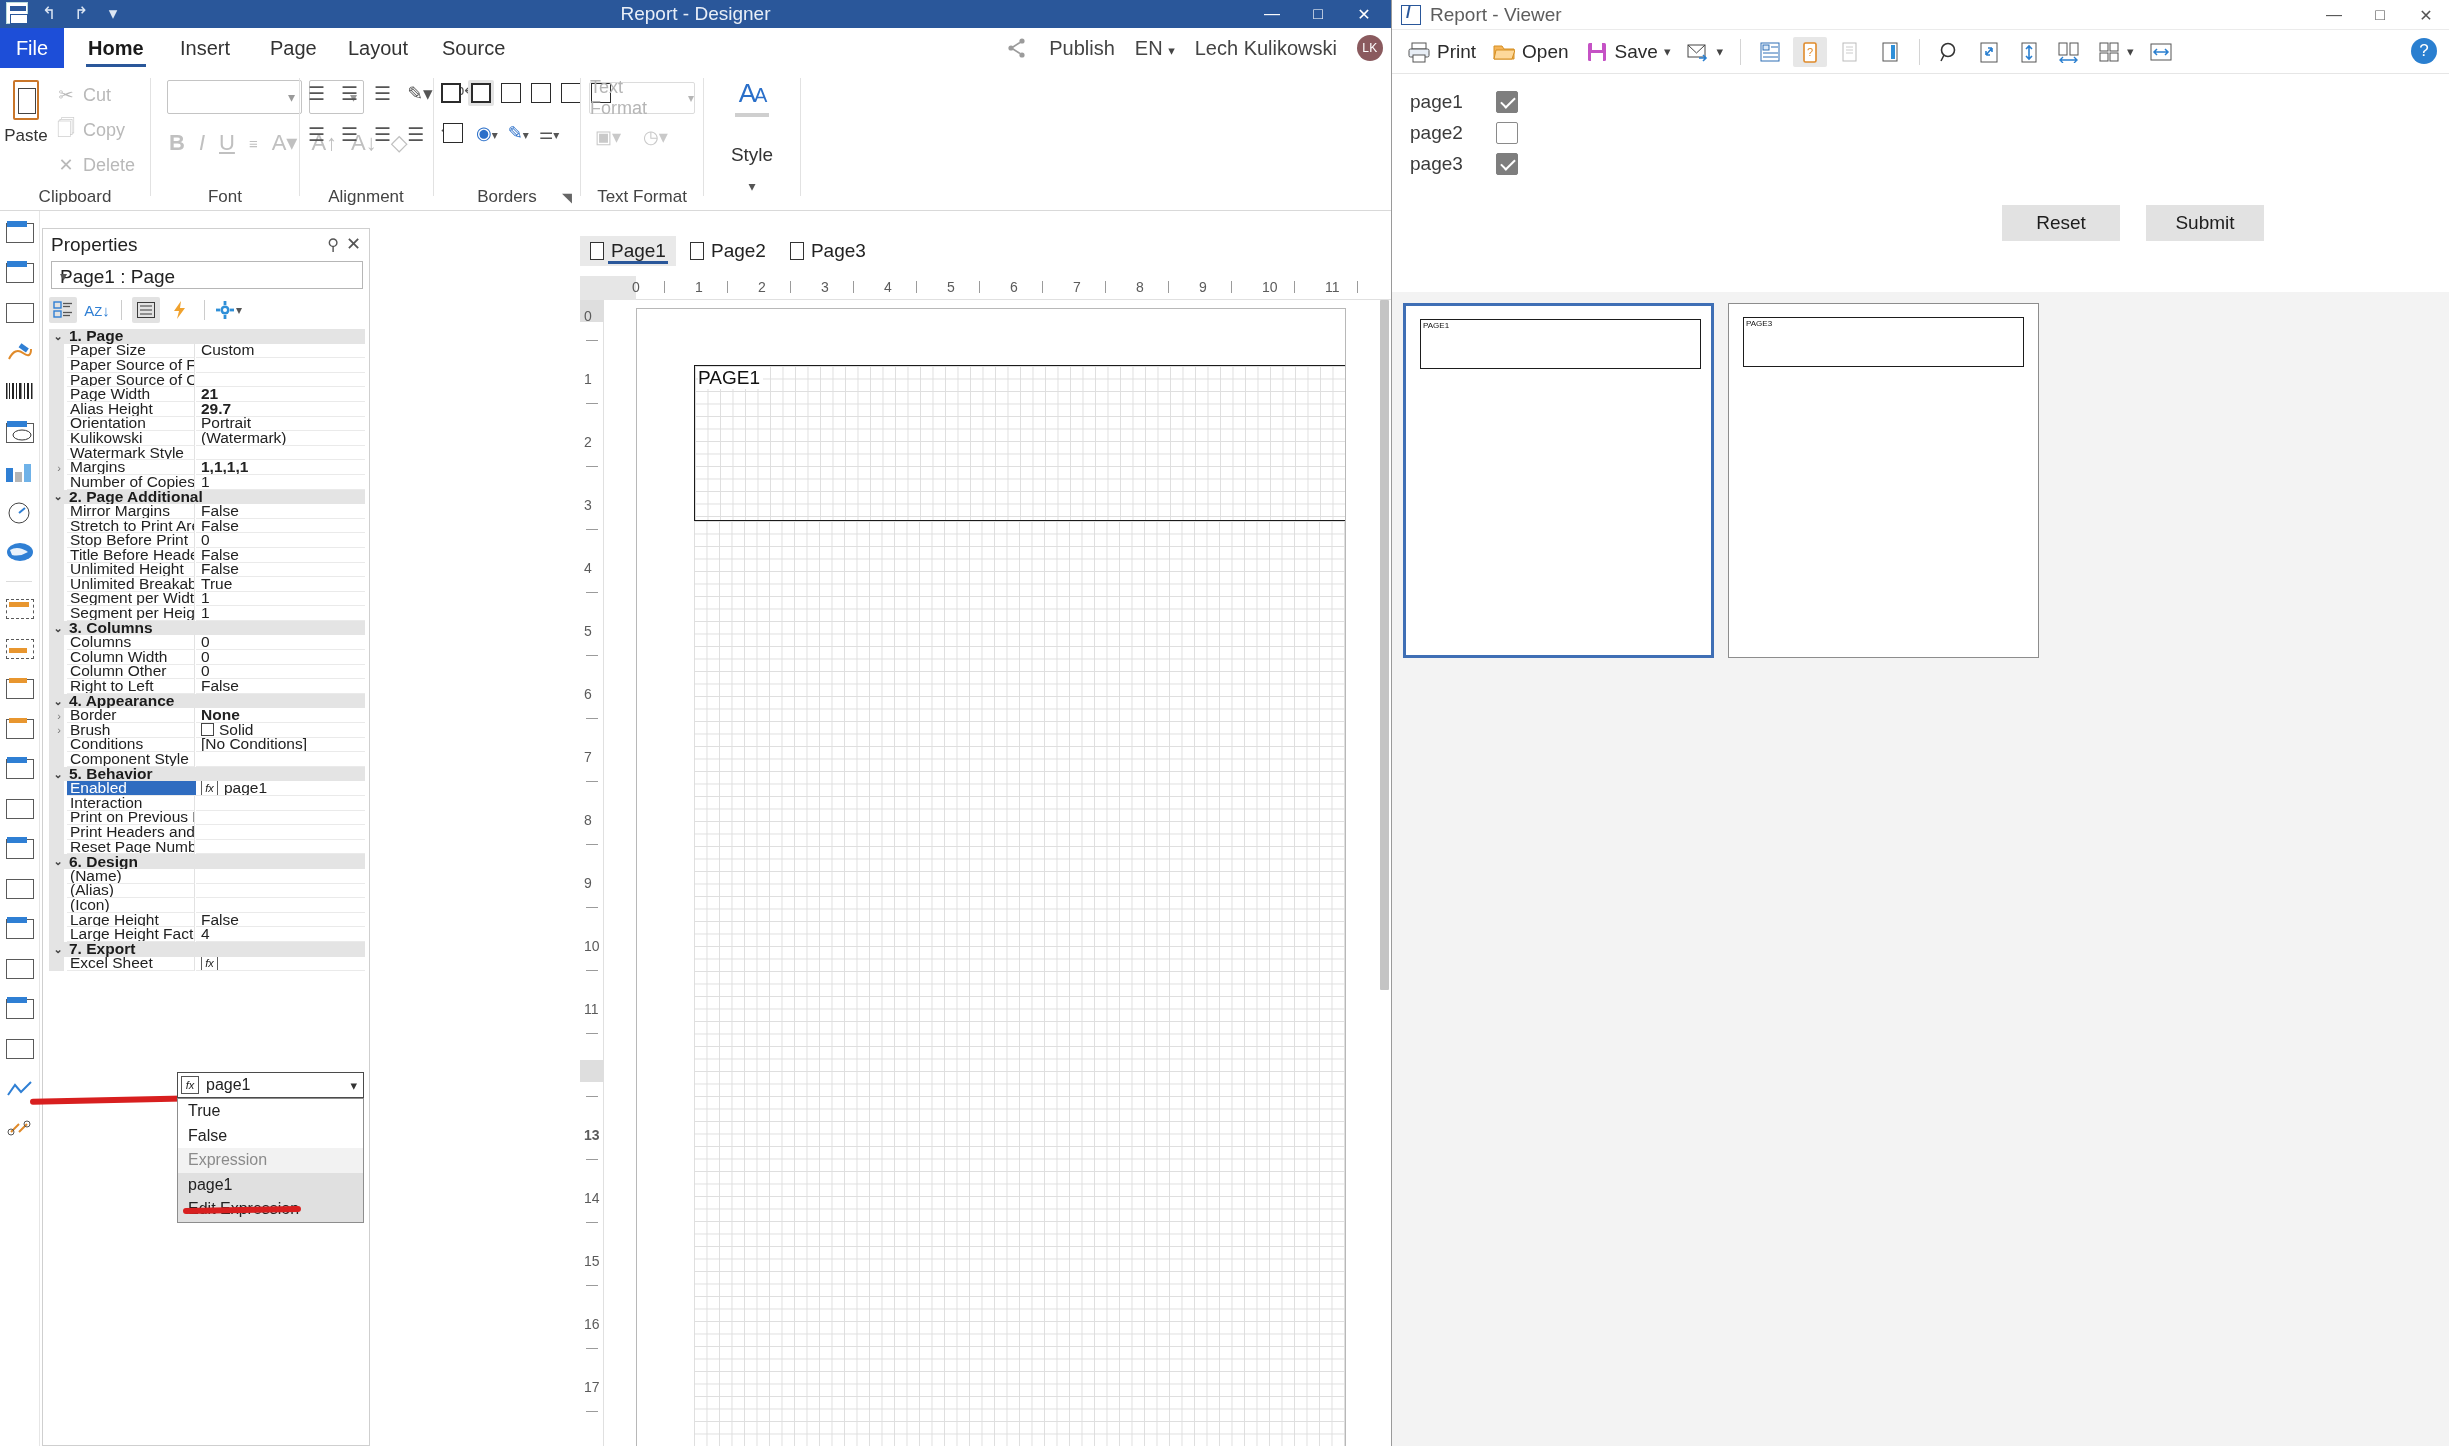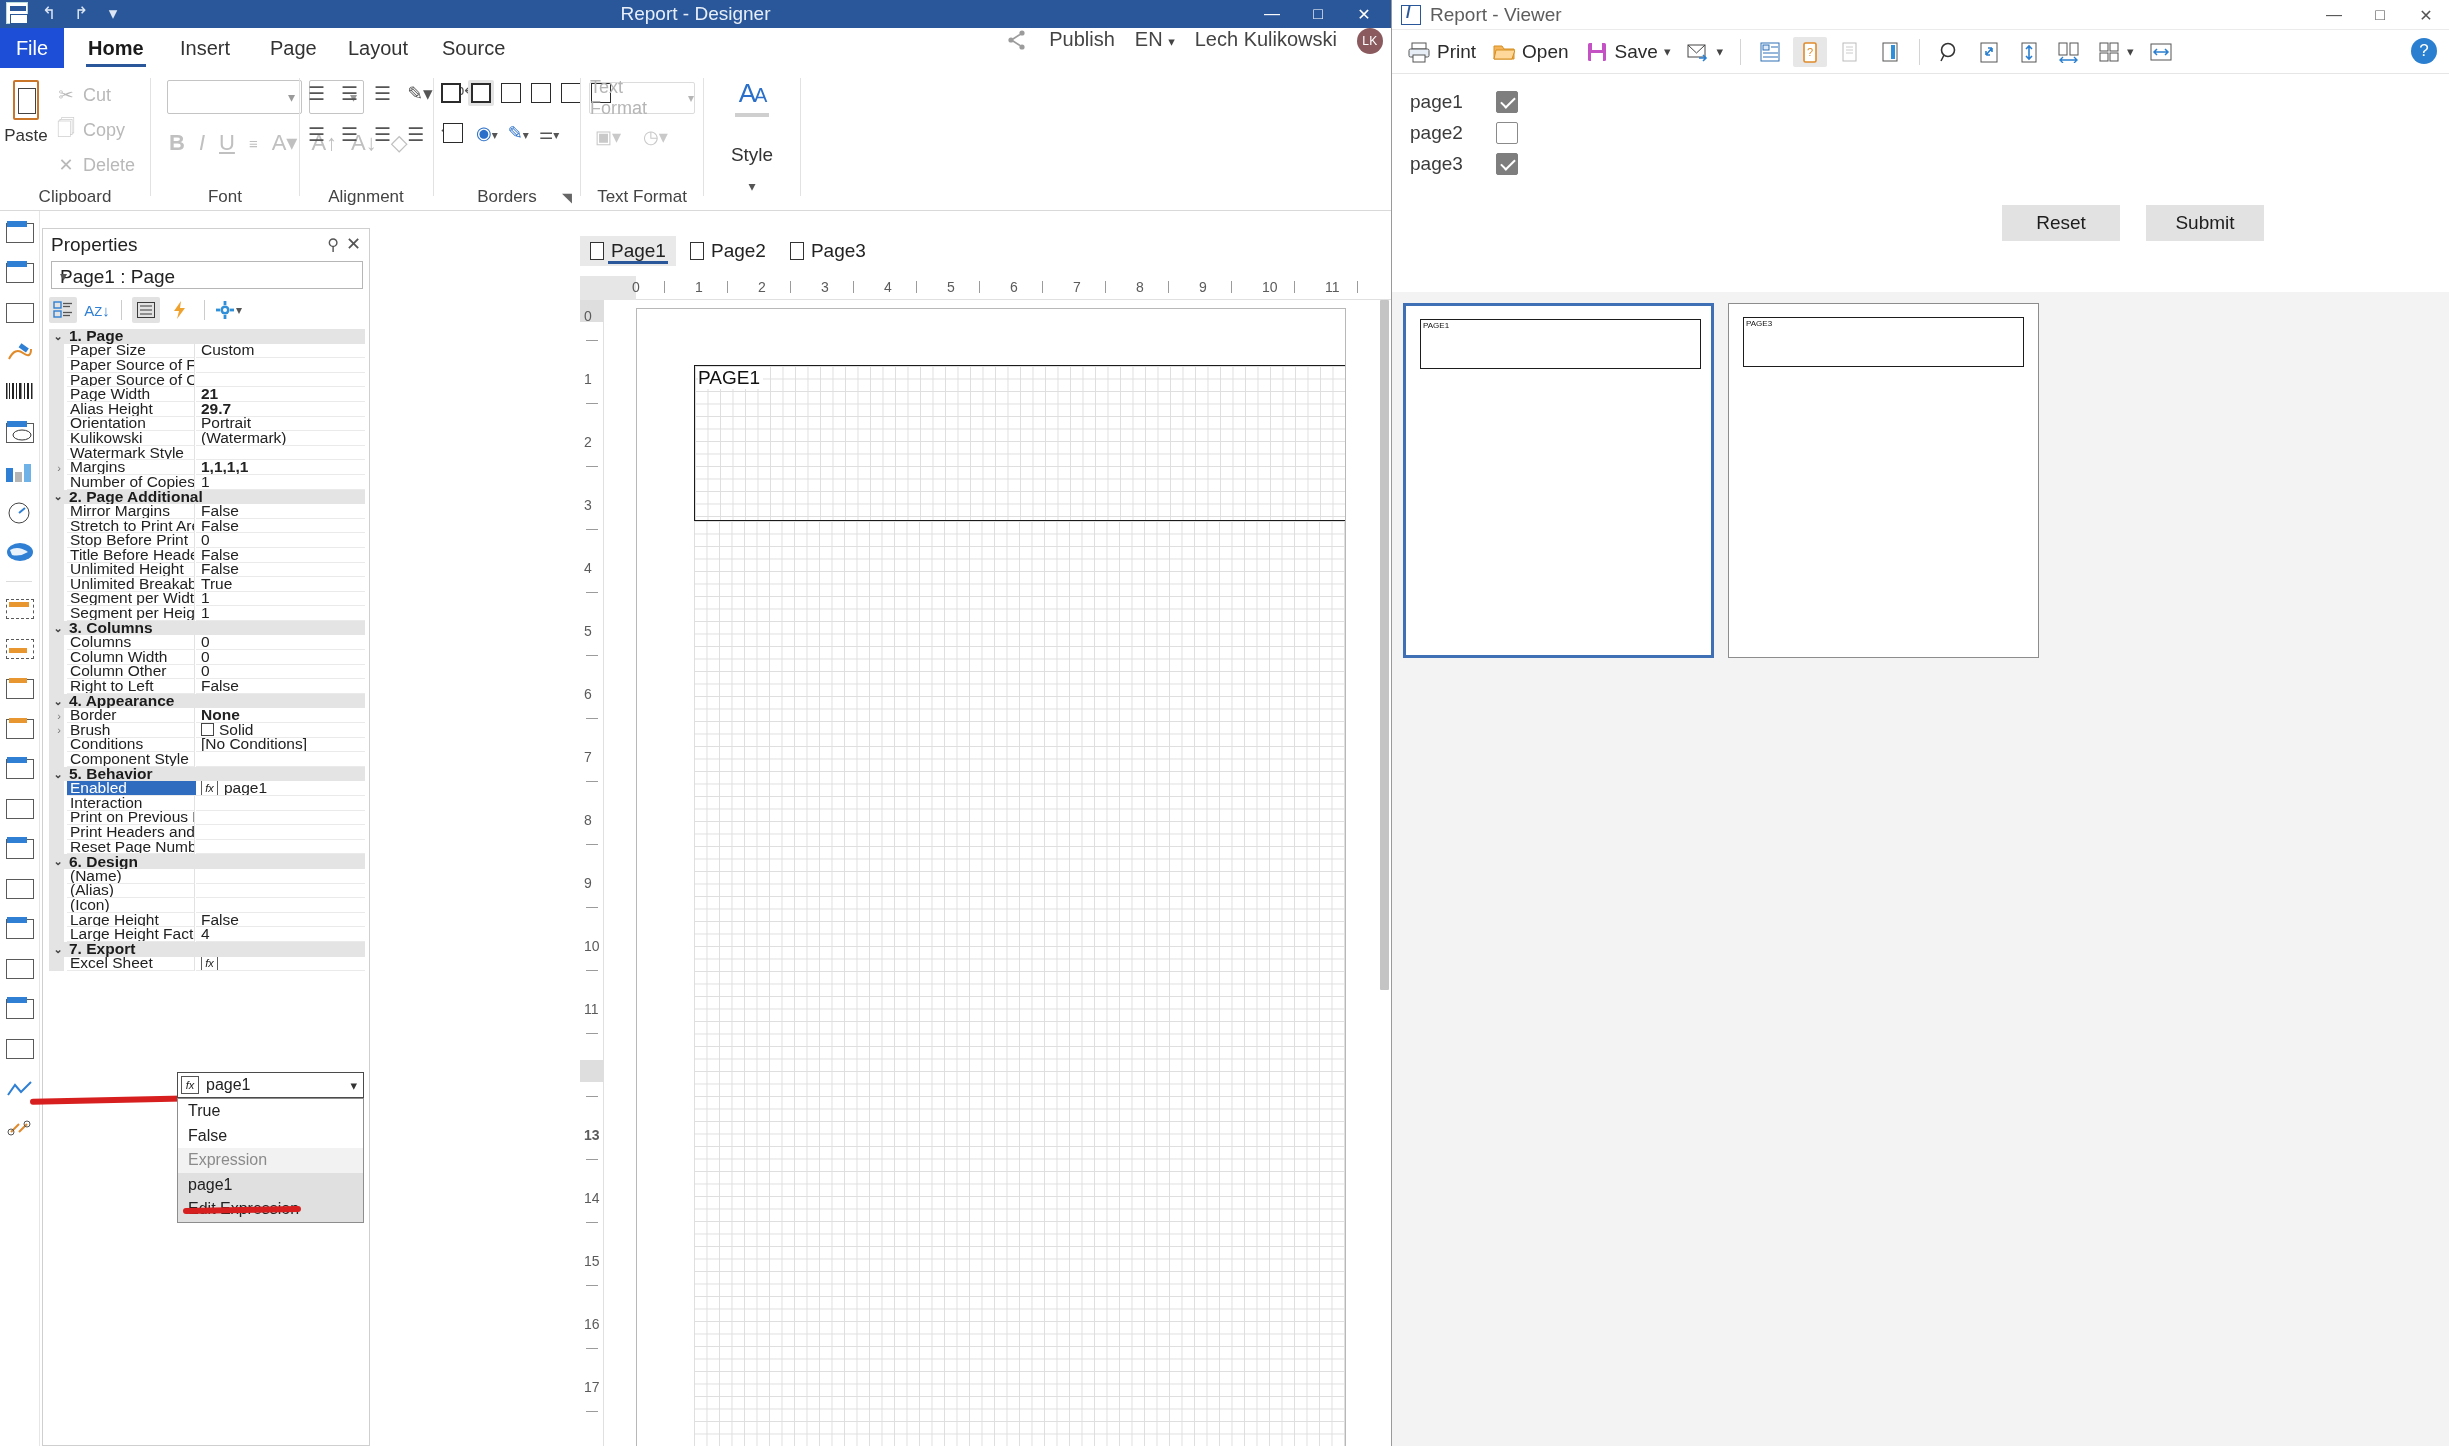--- a/index.html
+++ b/index.html
@@ -25,21 +25,21 @@
   .win-btns { position:absolute; right:4px; top:0; display:flex; }
   .win-btn { width:46px; height:28px; display:flex; align-items:center; justify-content:center; color:#fff; font-size:16px; }
 
   .ribbon-tabs { position:absolute; left:0; top:28px; width:1391px; height:40px; background:#fff; }
   .tab-file { position:absolute; left:0; top:0; width:64px; height:40px; background:#1d4ed8; color:#fff;
               display:flex; align-items:center; justify-content:center; font-size:20px; }
   .rtab { position:absolute; top:0; height:40px; display:flex; align-items:center; padding:0 8px; font-size:20px; color:#333; }
   .rtab.active { color:#1a1a1a; font-weight:bold; }
   .rtab.active:after { content:""; position:absolute; left:6px; right:6px; bottom:1px; height:3px; background:#2a579a; }
 
-  .hdr-right { position:absolute; right:8px; top:28px; height:40px; display:flex; gap:20px; font-size:20px; color:#444; }
+  .hdr-right { position:absolute; right:8px; top:28px; height:40px; display:flex; align-items:center; gap:20px; font-size:20px; color:#444; }
   .share-ico { width:24px; height:24px; position:relative; }
   .avatar { width:26px; height:26px; border-radius:50%; background:#8a5a5e; color:#fff; font-size:12px;
             display:flex; align-items:center; justify-content:center; letter-spacing:.5px; }
 
   .ribbon { position:absolute; left:0; top:68px; width:1391px; height:143px; background:#fff; border-bottom:1px solid #d9d9d9; }
   .rgroup { position:absolute; top:0; height:143px; }
   .rgroup .glabel { position:absolute; bottom:4px; left:0; width:100%; text-align:center; font-size:17px; color:#444; }
   .rsep { position:absolute; top:10px; width:1px; height:118px; background:#e2e2e2; }
 
   .cmd { display:flex; align-items:center; gap:6px; color:#b9b9b9; font-size:18px; }

